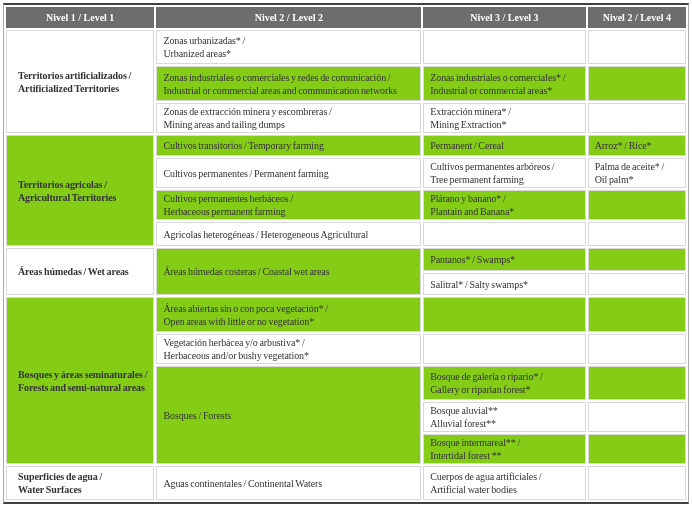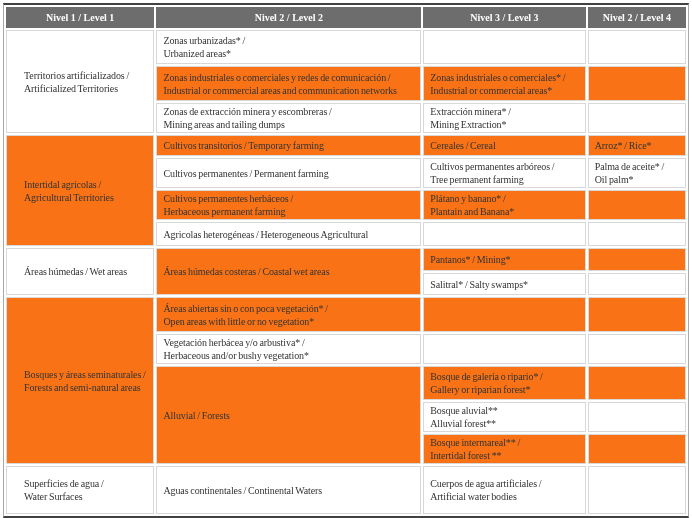--- a/index.html
+++ b/index.html
@@ -16,30 +16,30 @@
   th {
     background:#6d6d6d; color:#ffffff; font-weight:bold; font-size:10px;
     text-align:center; vertical-align:middle; padding:0 2px; letter-spacing:0;
   }
   td {
     background:#ffffff; border:1px solid #d8d8d8; color:#333333;
     font-size:10px; line-height:13px; letter-spacing:-0.1px; word-spacing:-0.6px;
     vertical-align:middle; text-align:left; padding:1px 3px 1px 6px;
     white-space:pre-line; overflow:hidden;
   }
-  td.shaded { background:#f97316; border-color:#d9d9d9; }
-  td.c1cell { padding-left:17px; padding-right:1px; }
+  td.shaded { background:#84cc16; border-color:#d9d9d9; }
+  td.c1cell { padding-left:11px; padding-right:1px;font-weight:bold; }
   tbody tr:nth-child(1){height:34px} tbody tr:nth-child(2){height:35px}
   tbody tr:nth-child(3){height:30px} tbody tr:nth-child(4){height:21px}
   tbody tr:nth-child(5){height:24px} tbody tr:nth-child(6){height:26px}
   tbody tr:nth-child(7){height:24px} tbody tr:nth-child(8){height:23px}
   tbody tr:nth-child(9){height:22px} tbody tr:nth-child(10){height:35px}
   tbody tr:nth-child(11){height:24px} tbody tr:nth-child(12){height:34px}
   tbody tr:nth-child(13){height:27px} tbody tr:nth-child(14){height:30px}
-  tbody tr:nth-child(15){height:48px}
+  tbody tr:nth-child(15){height:34px}
 </style>
 </head>
 <body>
 
 <div class="sheet">
   <table class="cls">
     <colgroup>
       <col class="c1">
         <col class="c2">
         <col class="c3">
@@ -70,24 +70,24 @@
           <td class="shaded "></td>
         </tr>
         <tr>
           <td class="">Zonas de extracción minera y escombreras /
 Mining areas and tailing dumps</td>
           <td class="">Extracción minera* /
 Mining Extraction*</td>
           <td class=""></td>
         </tr>
         <tr>
-          <td rowspan="4" class="shaded c1cell">Intertidal agricolas /
+          <td rowspan="4" class="shaded c1cell">Territorios agricolas /
 Agricultural Territories</td>
           <td class="shaded ">Cultivos transitorios / Temporary farming</td>
-          <td class="shaded ">Cereales / Cereal</td>
+          <td class="shaded ">Permanent / Cereal</td>
           <td class="shaded ">Arroz* / Rice*</td>
         </tr>
         <tr>
           <td class="">Cultivos permanentes / Permanent farming</td>
           <td class="">Cultivos permanentes arbóreos /
 Tree permanent farming</td>
           <td class="">Palma de aceite* /
 Oil palm*</td>
         </tr>
         <tr>
@@ -98,21 +98,21 @@
           <td class="shaded "></td>
         </tr>
         <tr>
           <td class="">Agricolas heterogéneas / Heterogeneous Agricultural</td>
           <td class=""></td>
           <td class=""></td>
         </tr>
         <tr>
           <td rowspan="2" class="c1cell">Áreas húmedas / Wet areas</td>
           <td rowspan="2" class="shaded ">Áreas húmedas costeras / Coastal wet areas</td>
-          <td class="shaded ">Pantanos* / Mining*</td>
+          <td class="shaded ">Pantanos* / Swamps*</td>
           <td class="shaded "></td>
         </tr>
         <tr>
           <td class="">Salitral* / Salty swamps*</td>
           <td class=""></td>
         </tr>
         <tr>
           <td rowspan="5" class="shaded c1cell">Bosques y áreas seminaturales /
 Forests and semi-natural areas</td>
           <td class="shaded ">Áreas abiertas sin o con poca vegetación* /
@@ -120,21 +120,21 @@
           <td class="shaded "></td>
           <td class="shaded "></td>
         </tr>
         <tr>
           <td class="">Vegetación herbácea y/o arbustiva* /
 Herbaceous and/or bushy vegetation*</td>
           <td class=""></td>
           <td class=""></td>
         </tr>
         <tr>
-          <td rowspan="3" class="shaded ">Alluvial / Forests</td>
+          <td rowspan="3" class="shaded ">Bosques / Forests</td>
           <td class="shaded ">Bosque de galería o ripario* /
 Gallery or riparian forest*</td>
           <td class="shaded "></td>
         </tr>
         <tr>
           <td class="">Bosque aluvial**
 Alluvial forest**</td>
           <td class=""></td>
         </tr>
         <tr>

